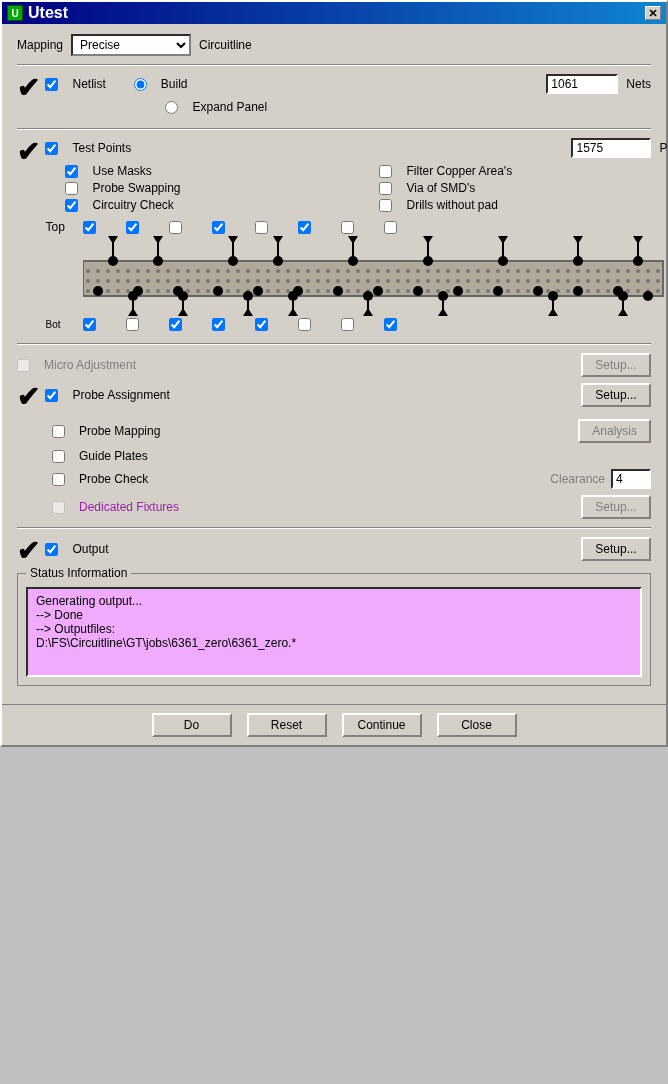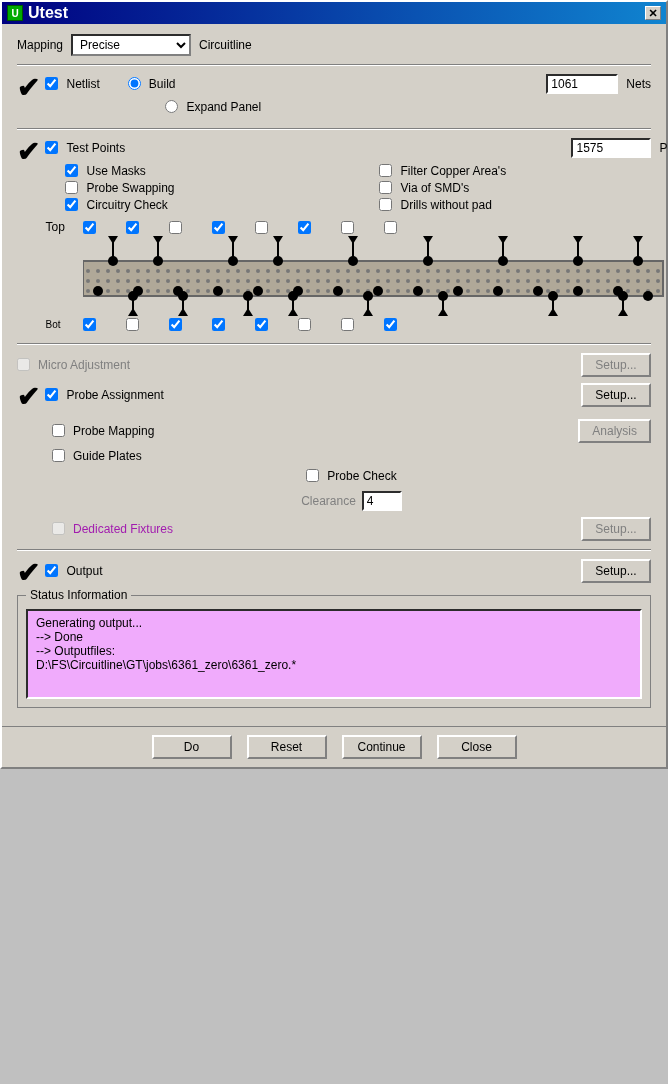--- a/index.html
+++ b/index.html
@@ -71,22 +71,22 @@
       padding: 10px 15px;
     }
     .row {
       display: flex;
       align-items: center;
       margin-bottom: 6px;
       gap: 8px;
     }
     label {
       display: flex;
-      align-items: flex-start;
-      gap: 8px;
+      align-items: flex-end;
+      gap: 14px;
       cursor: pointer;
       user-select: none;
     }
     .win-input {
       background: white;
       border: 2px inset #808080;
       border-top-color: #808080;
       border-left-color: #808080;
       border-bottom-color: #ffffff;
       border-right-color: #ffffff;
@@ -447,21 +447,21 @@
         <button class="win-button disabled" disabled="">Analysis</button>
       </div>
 
       <div class="row" style="margin-left:35px;">
         <label>
           <input type="checkbox" style="">
           <span>Guide Plates</span>
         </label>
       </div>
 
-      <div class="row" style="justify-content:space-between; margin-left:35px;flex-direction:column;">
+      <div class="row" style="justify-content:space-between; margin-left:35px;">
         <label>
           <input type="checkbox" style="">
           <span>Probe Check</span>
         </label>
         <div style="display:flex; align-items:center; gap:6px;">
           <span style="color:#808080">Clearance</span>
           <input type="text" class="win-input" style="width: 40px;" value="4">
         </div>
       </div>
 

